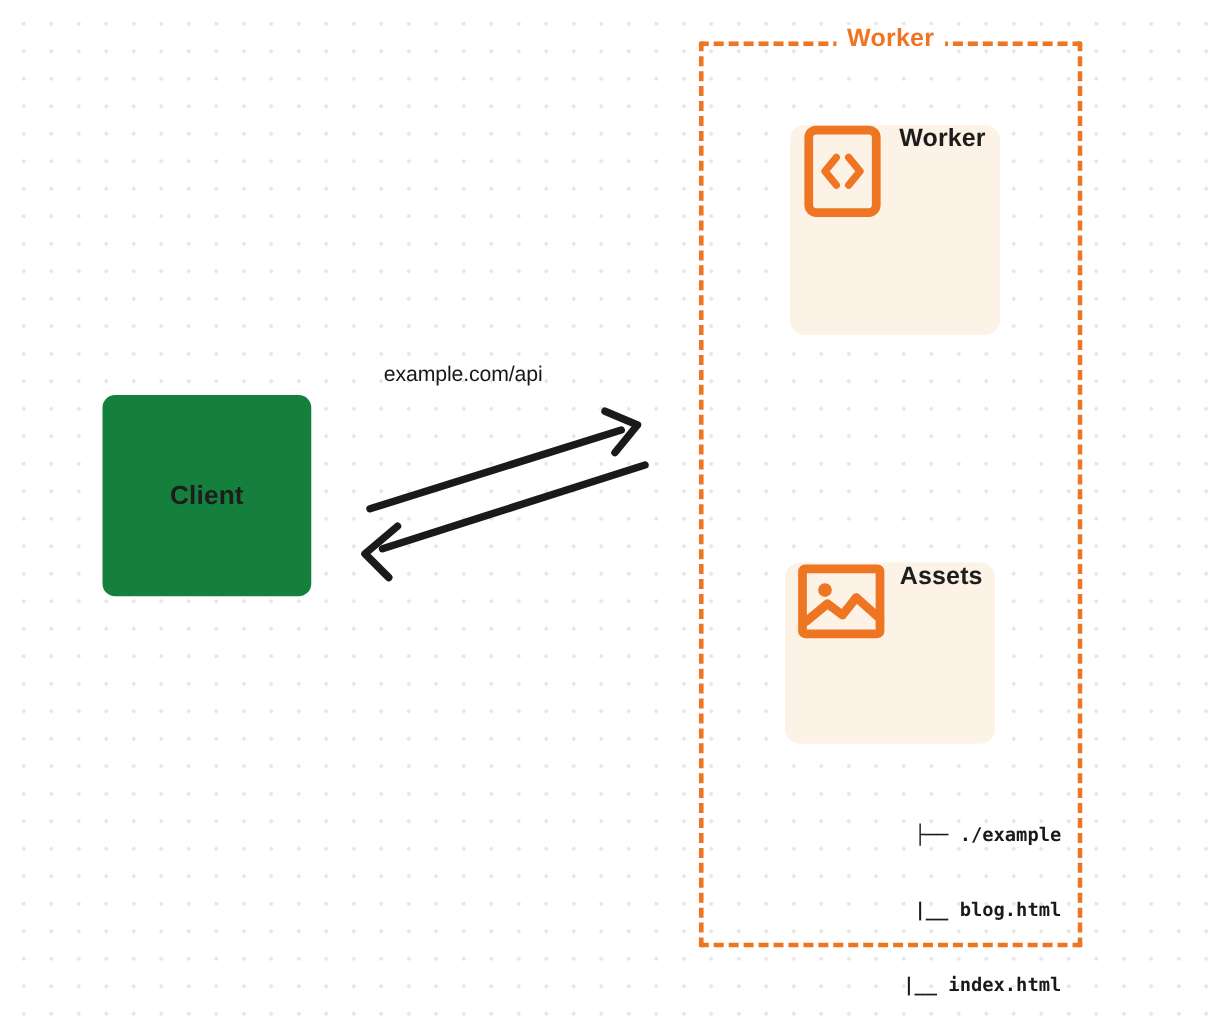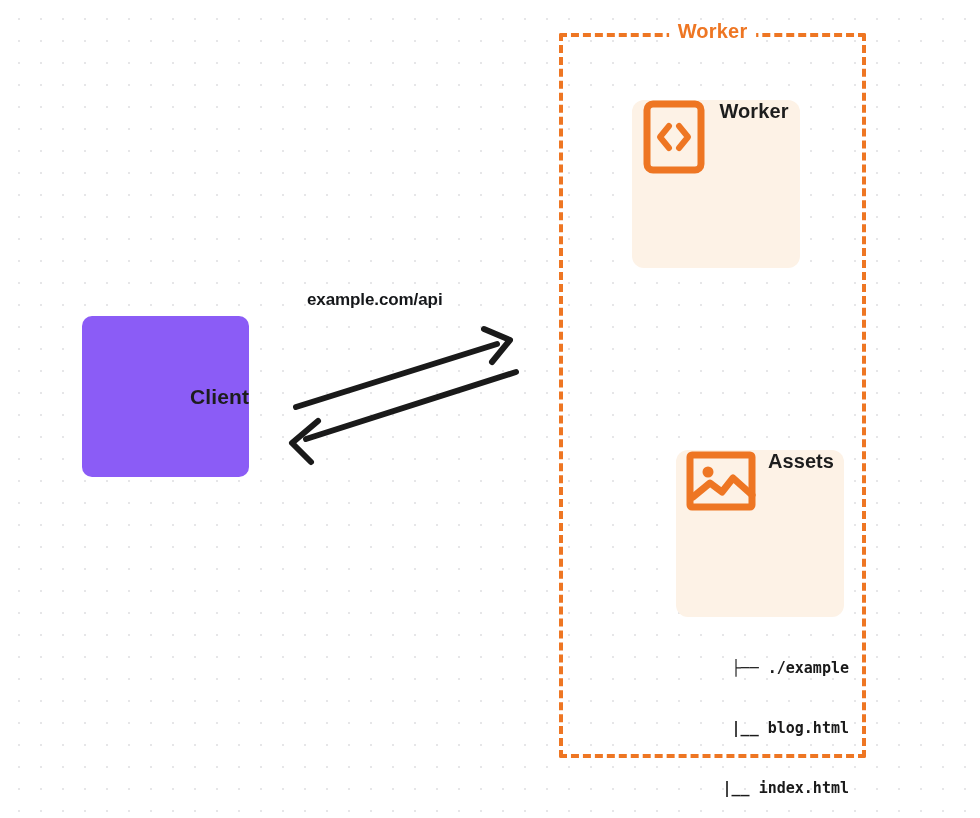--- a/index.html
+++ b/index.html
@@ -26,25 +26,25 @@
     height: 818px;
   }
 
   
   .client-node {
     position: absolute;
     left: 82px;
     top: 316px;
     width: 167px;
     height: 161px;
-    background: #8b5cf6;
+    background: #15803d;
     border-radius: 10px;
     display: flex;
     align-items: center;
-    justify-content: flex-end;
+    justify-content: center;
   }
   .client-label {
     font-size: 21px;
     font-weight: bold;
     color: #1d1d1d;
     letter-spacing: 0.1px;
   }
 
   
   .arrows-layer {
@@ -53,21 +53,21 @@
     top: 0;
     width: 980px;
     height: 818px;
     pointer-events: none;
   }
   .edge-label {
     position: absolute;
     left: 307px;
     top: 290px;
     font-size: 17px;
-    font-weight: bold;
+    font-weight: normal;
     color: #15171a;
     white-space: nowrap;
     letter-spacing: -0.1px;
   }
 
   
   .project-group {
     position: absolute;
     left: 559px;
     top: 33px;
@@ -107,24 +107,23 @@
   .card-worker {
     left: 73px;
     top: 67px;
     height: 168px;
     justify-content: center;
     gap: 14px;
   }
   .card-assets {
     left: 69px;
     top: 417px;
-    height: 167px;
+    height: 145px;
     justify-content: center;
     gap: 12px;
-    margin-left: 48px;
   }
   .card-icon {
     display: block;
     line-height: 0;
   }
   .card-label {
     font-size: 20px;
     font-weight: bold;
     color: #1d1d1d;
     letter-spacing: 0.1px;

